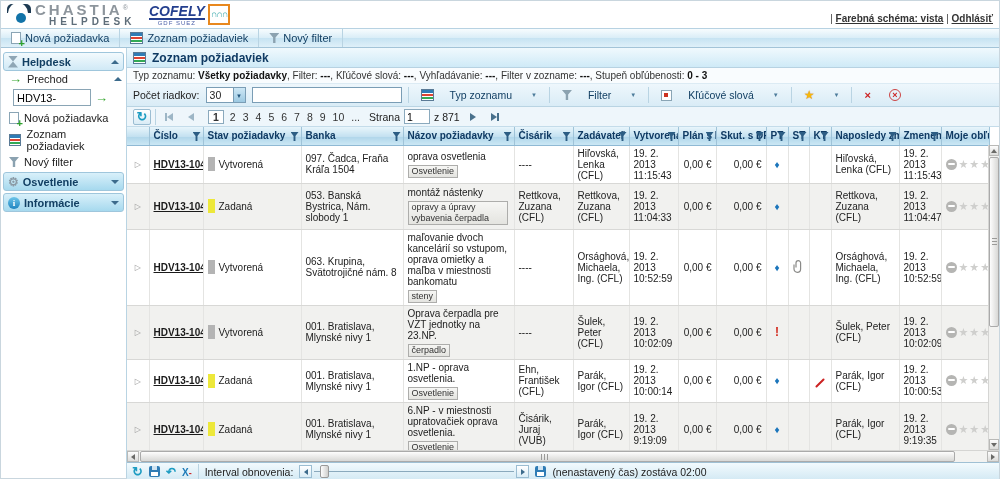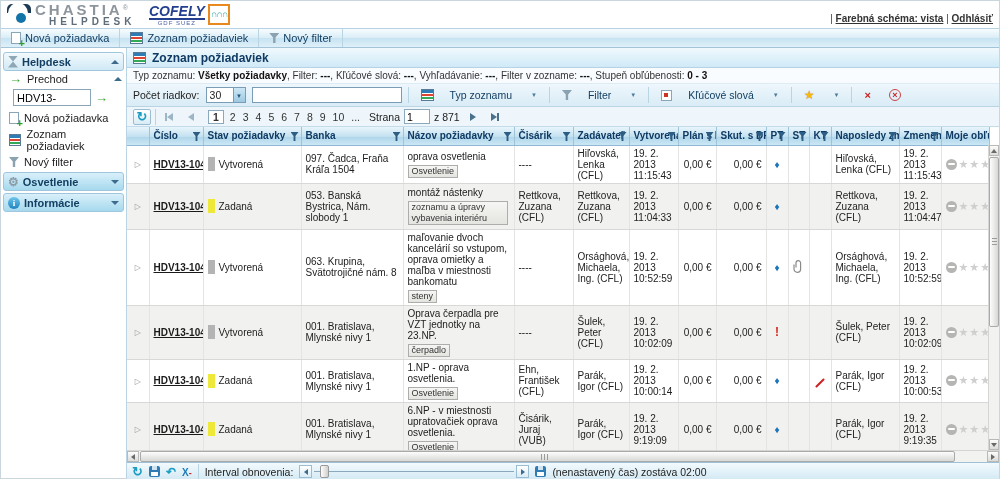--- a/index.html
+++ b/index.html
@@ -380,21 +380,21 @@
             <tr class="alt" style="height:46px">
               <td class="icel"><span class="exp">▷</span></td>
               <td><a class="rowlink">HDV13-1046</a></td>
               <td>
                   <span class="stav-wrap">
                     <span class="marker m-yellow"></span>
                     <span>Zadaná</span>
                   </span>
                 </td>
               <td>053. Banská Bystrica, Nám. slobody 1</td>
-              <td><div>montáž nástenky</div><span class="tag">zoznamu a úpravy vybavenia interiéru</span></td>
+              <td><div>montáž nástenky</div><span class="tag">opravy a úpravy vybavenia čerpadla</span></td>
               <td>Rettkova, Zuzana (CFL)</td>
               <td>Rettkova, Zuzana (CFL)</td>
               <td>19. 2. 2013 11:04:33</td>
               <td class="num">0,00 €</td>
               <td class="num">0,00 €</td>
               <td class="icel"><span class="dmnd">♦</span></td>
               <td class="icel"></td>
               <td class="icel"></td>
               <td>Rettkova, Zuzana (CFL)</td>
               <td>19. 2. 2013 11:04:47</td>

